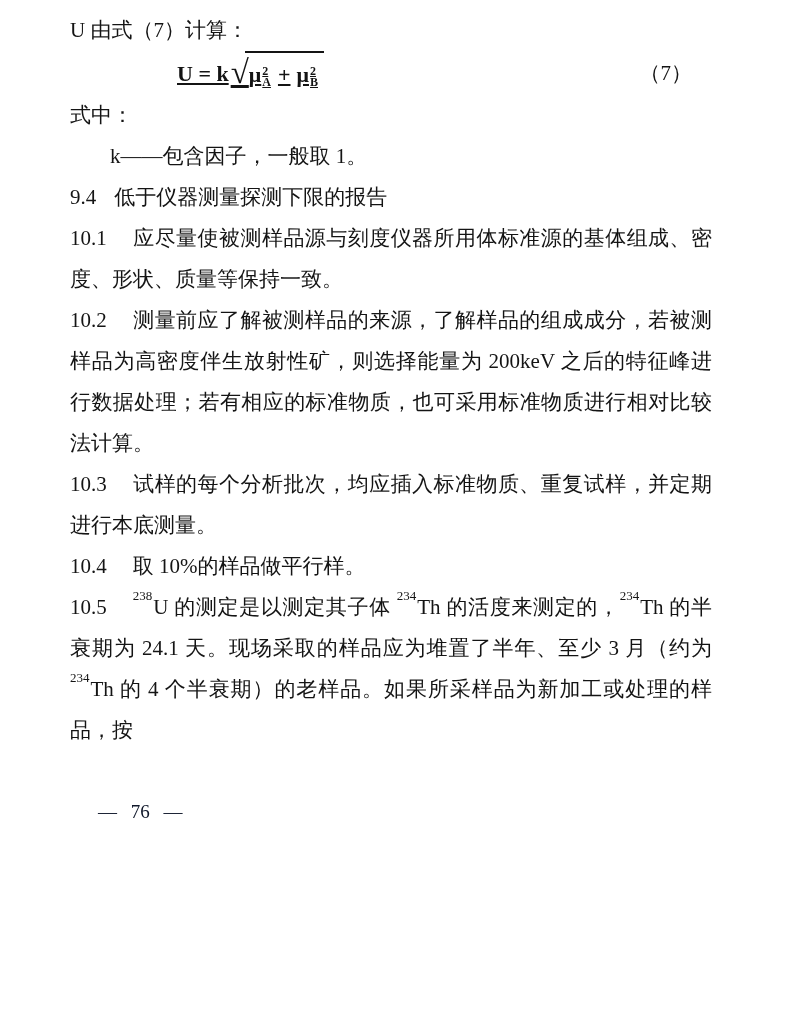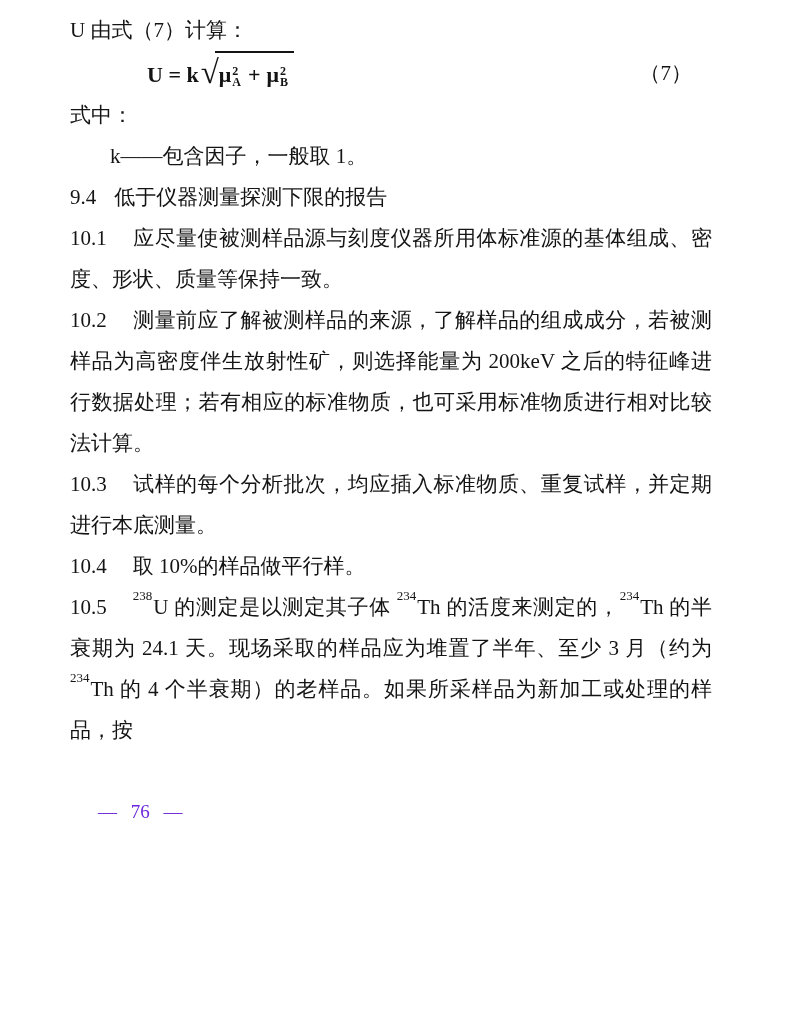--- a/index.html
+++ b/index.html
@@ -26,26 +26,27 @@
     font-weight: normal;
   }
   
   .formula-row {
     display: flex;
     align-items: center;
     height: 44px;
     text-align: left;
   }
   .formula {
-    margin-left: 77px;
+    margin-left: 107px;
     font-weight: bold;
     font-size: 22px;
     display: inline-flex;
-    align-items: flex-end;
+    align-items: center;
     white-space: nowrap;
+    text-decoration: underline;
   }
   .sqrt {
     display: inline-flex;
     align-items: center;
     margin-left: 2px;
   }
   .radical {
     font-size: 33px;
     line-height: 1;
     font-weight: bold;
@@ -96,21 +97,21 @@
     font-size: 13px;
     line-height: 0;
     position: relative;
     top: -0.45em;
     margin-right: 1px;
   }
   
   .footer {
     margin: 50px 0 0 98px;
     font-size: 19px;
-    color: #6d28d9;
+    color: #0f172a;
     word-spacing: 9px;
     text-align: left;
   }
 </style>
 </head>
 <body>
 
 <div class="doc">
 
   <p>U 由式（7）计算：</p>

